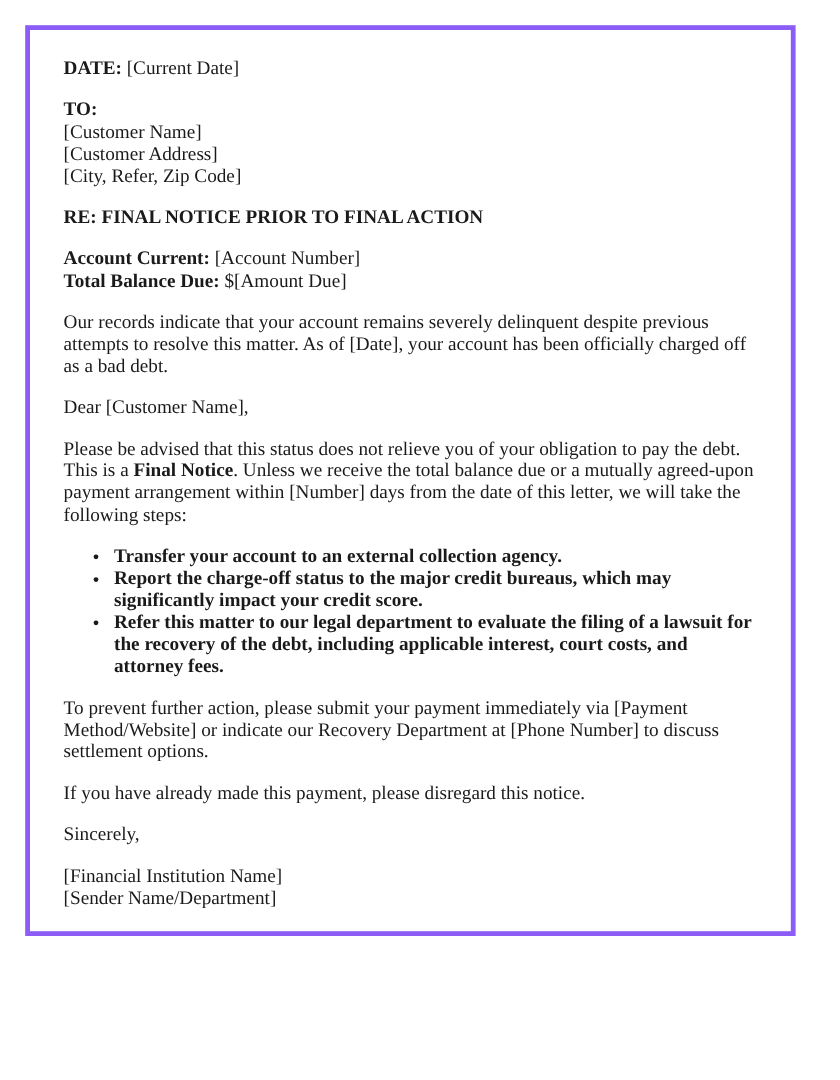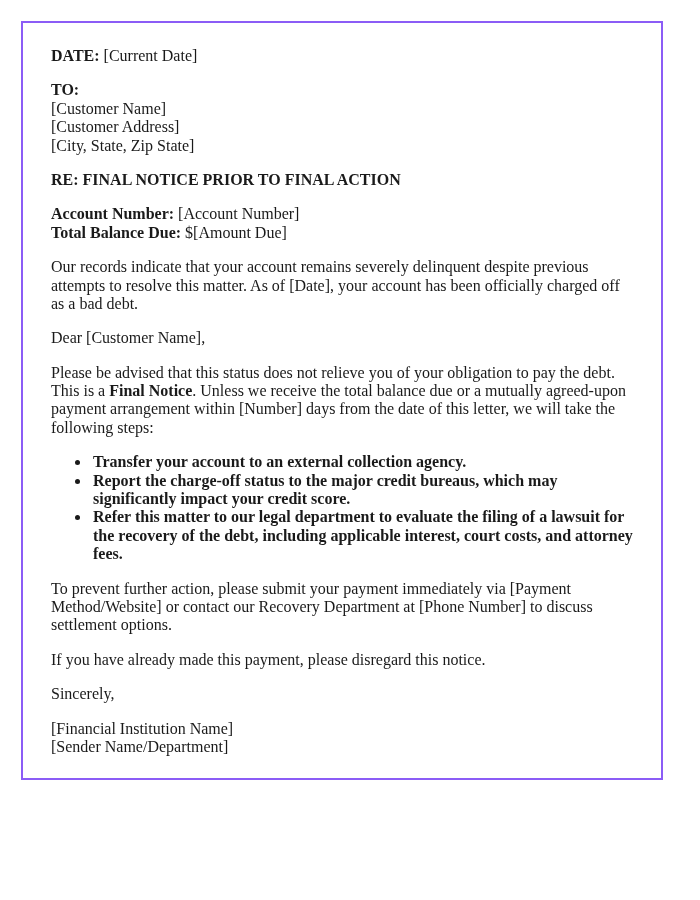--- a/index.html
+++ b/index.html
@@ -15,21 +15,21 @@
     font-family: "Liberation Serif", "DejaVu Serif", serif;
     color: #1a1a1a;
   }
   .letter-box {
     position: absolute;
     left: 21px;
     top: 21px;
     width: 642px;
     height: 759px;
     box-sizing: border-box;
-    border: 2px solid #8b5cf6;
+    border: 4px solid #8b5cf6;
     padding: 24px 28px;
     background: #ffffff;
     font-size: 16px;
     line-height: 1.15;
   }
   .block {
     margin: 0 0 16px 0;
   }
   .b {
     font-weight: bold;
@@ -52,43 +52,43 @@
 
 <div class="page">
   <div class="letter-box">
 
     <p class="block"><span class="b">DATE:</span> <span>[Current Date]</span></p>
 
     <div class="block">
       <div class="addr-line b">TO:</div>
       <div class="addr-line">[Customer Name]</div>
       <div class="addr-line">[Customer Address]</div>
-      <div class="addr-line">[City, State, Zip State]</div>
+      <div class="addr-line">[City, Refer, Zip Code]</div>
     </div>
 
     <p class="block b">RE: FINAL NOTICE PRIOR TO FINAL ACTION</p>
 
     <div class="block">
-      <div class="addr-line"><span class="b">Account Number:</span> <span>[Account Number]</span></div>
+      <div class="addr-line"><span class="b">Account Current:</span> <span>[Account Number]</span></div>
       <div class="addr-line"><span class="b">Total Balance Due:</span> <span>$[Amount Due]</span></div>
     </div>
 
     <p class="block">Our records indicate that your account remains severely delinquent despite previous attempts to resolve this matter. As of [Date], your account has been officially charged off as a bad debt.</p>
 
     <p class="block">Dear [Customer Name],</p>
 
     <p class="block"><span>Please be advised that this status does not relieve you of your obligation to pay the debt. This is a </span><span class="b">Final Notice</span><span>. Unless we receive the total balance due or a mutually agreed-upon payment arrangement within [Number] days from the date of this letter, we will take the following steps:</span></p>
 
     <ul class="block">
       <li>Transfer your account to an external collection agency.</li>
       <li>Report the charge-off status to the major credit bureaus, which may significantly impact your credit score.</li>
       <li>Refer this matter to our legal department to evaluate the filing of a lawsuit for the recovery of the debt, including applicable interest, court costs, and attorney fees.</li>
     </ul>
 
-    <p class="block">To prevent further action, please submit your payment immediately via [Payment Method/Website] or contact our Recovery Department at [Phone Number] to discuss settlement options.</p>
+    <p class="block">To prevent further action, please submit your payment immediately via [Payment Method/Website] or indicate our Recovery Department at [Phone Number] to discuss settlement options.</p>
 
     <p class="block">If you have already made this payment, please disregard this notice.</p>
 
     <p class="block">Sincerely,</p>
 
     <div class="block">
       <div class="sig-line">[Financial Institution Name]</div>
       <div class="sig-line">[Sender Name/Department]</div>
     </div>
 

